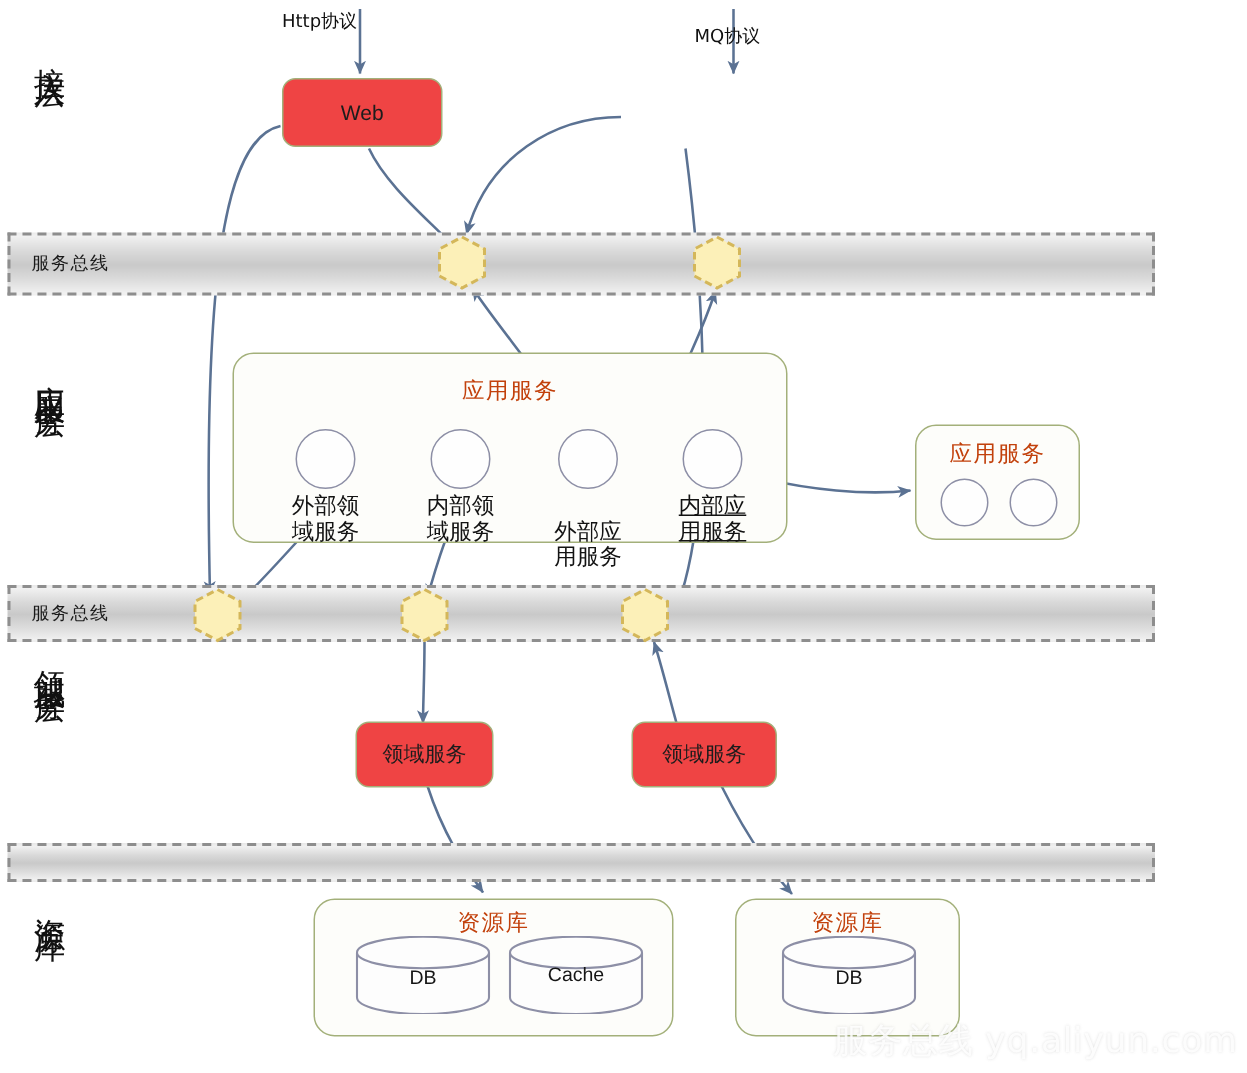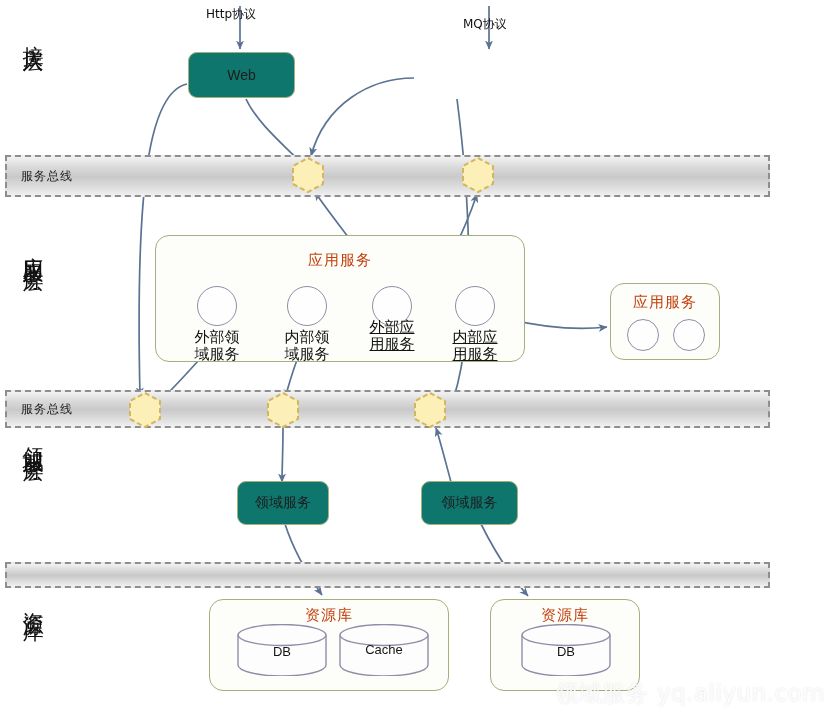--- a/index.html
+++ b/index.html
@@ -39,21 +39,21 @@
     white-space:nowrap;
     letter-spacing:1px;
   }
 
   
   .nodebox{
     position:absolute;
     box-sizing:border-box;
     border:1.6px solid #a3b07a;
     border-radius:9px;
-    background:#0f766e;
+    background:#ef4444;
     display:flex;
     align-items:center;
     justify-content:center;
     font-size:14px;
     color:#1c1c1c;
     font-family:"Liberation Sans","DejaVu Sans",sans-serif;
   }
   .nodebox.cjk{font-family:"DejaVu Sans","Liberation Sans",sans-serif;font-size:14px;}
 
   
@@ -187,40 +187,40 @@
   <div class="bus" style="left:5px;top:155px;width:765px;height:42px;">
     <div class="bus-label">服务总线</div>
   </div>
   <div class="bus" style="left:5px;top:390px;width:765px;height:38px;">
     <div class="bus-label">服务总线</div>
   </div>
   <div class="bus" style="left:5px;top:562px;width:765px;height:26px;">
     <div class="bus-label"></div>
   </div>
 
-  <div class="edge-label" style="left:206px;top:6px;">Http协议</div>
+  <div class="edge-label" style="left:188px;top:6px;">Http协议</div>
   <div class="edge-label" style="left:463px;top:16px;text-align:right;">MQ协议</div>
 
   <div class="nodebox" style="left:188px;top:52px;width:107px;height:46px;">
     <span>Web</span>
   </div>
 
   <div class="container-box" style="left:155px;top:235px;width:370px;height:127px;">
     <div class="container-title" style="top:15px;">应用服务</div>
 
     <div class="svc-circle" style="left:41px;top:50px;width:40px;height:40px;"></div>
     <div class="svc-caption" style="left:21px;top:93px;width:80px;">外部领
 域服务</div>
 
     <div class="svc-circle" style="left:131px;top:50px;width:40px;height:40px;"></div>
     <div class="svc-caption" style="left:111px;top:93px;width:80px;">内部领
 域服务</div>
 
     <div class="svc-circle" style="left:216px;top:50px;width:40px;height:40px;"></div>
-    <div class="svc-caption" style="left:196px;top:83px;width:80px;text-decoration:underline;">外部应
+    <div class="svc-caption" style="left:196px;top:110px;width:80px;">外部应
 用服务</div>
 
     <div class="svc-circle" style="left:299px;top:50px;width:40px;height:40px;"></div>
     <div class="svc-caption" style="left:279px;top:93px;width:80px;text-decoration:underline;">内部应
 用服务</div>
   </div>
 
   <div class="container-box" style="left:610px;top:283px;width:110px;height:77px;">
     <div class="container-title" style="top:9px;">应用服务</div>
     <div class="svc-circle" style="left:16px;top:35px;width:32px;height:32px;"></div>
@@ -282,15 +282,15 @@
     <svg width="36" height="38" viewBox="0 0 36 38">
       <polygon points="18,2 33,10 33,28 18,36 3,28 3,10" fill="#fcf0b8" stroke="#d4b75a" stroke-width="2" stroke-dasharray="5,3"></polygon>
     </svg>
   </div>
   <div class="hexo" style="left:412px;top:391px;">
     <svg width="36" height="38" viewBox="0 0 36 38">
       <polygon points="18,2 33,10 33,28 18,36 3,28 3,10" fill="#fcf0b8" stroke="#d4b75a" stroke-width="2" stroke-dasharray="5,3"></polygon>
     </svg>
   </div>
 
-  <div class="watermark">领域服务  yq.aliyun.com</div>
+  <div class="watermark">服务总线  yq.aliyun.com</div>
 
 </div>
 
 </body></html>

